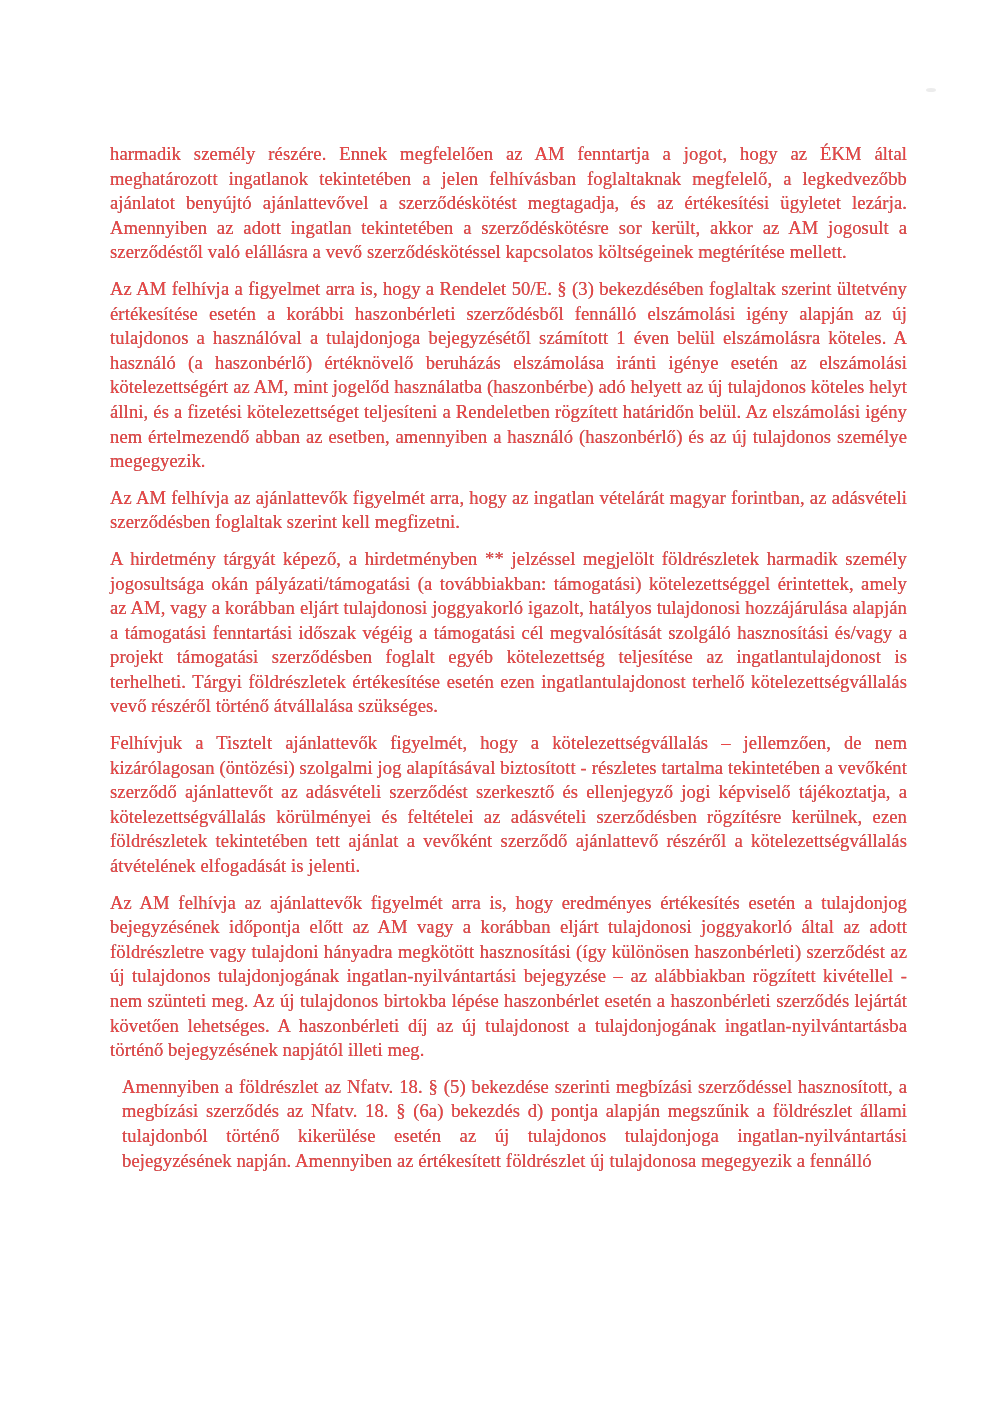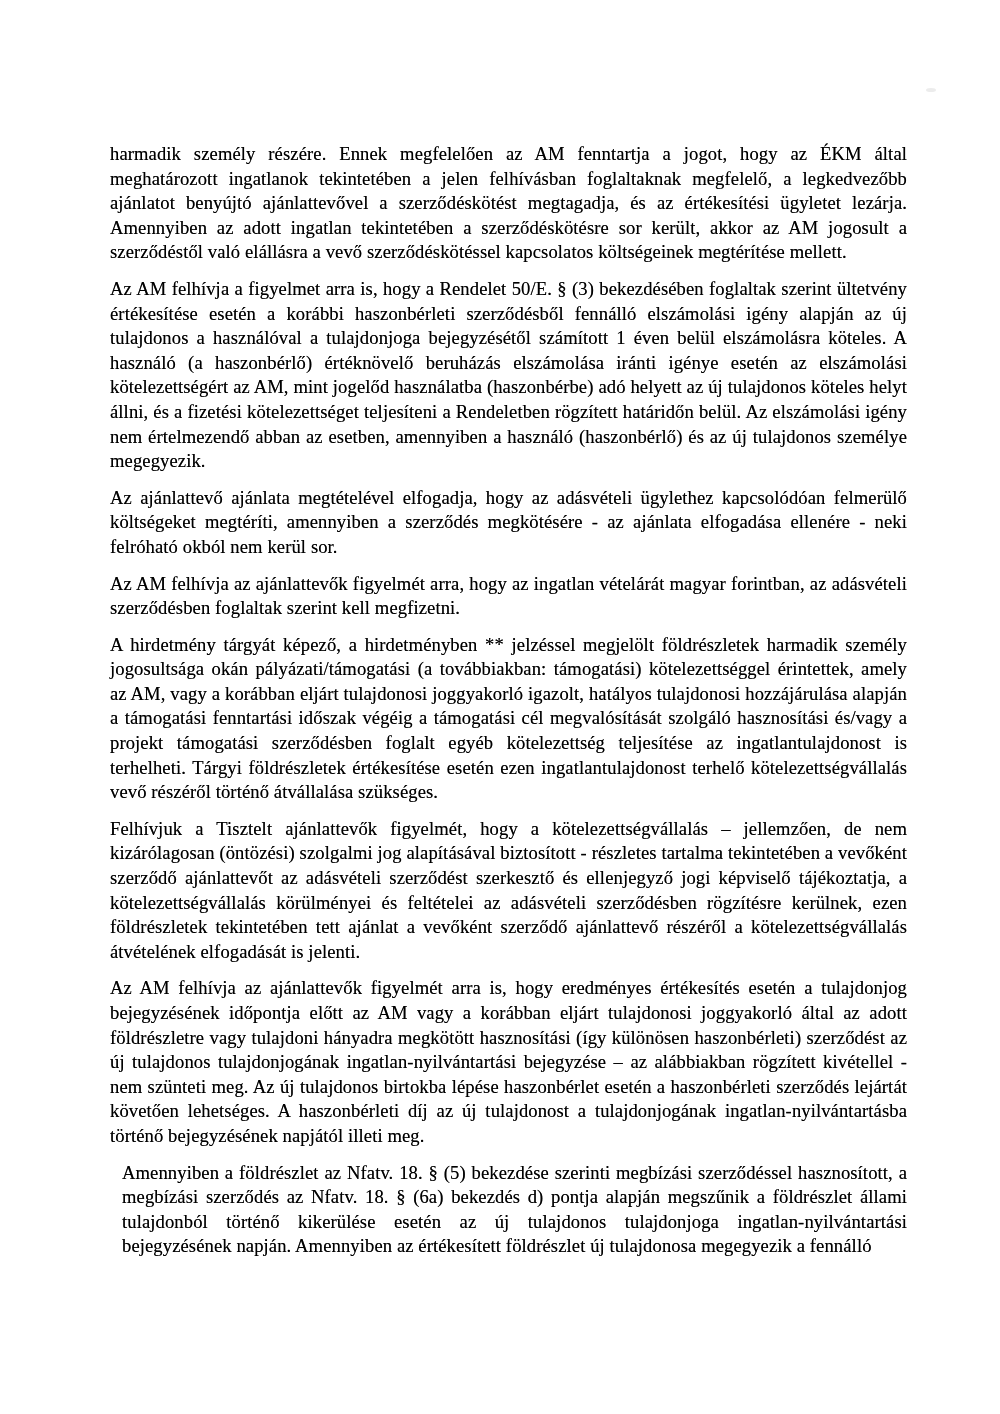--- a/index.html
+++ b/index.html
@@ -24,21 +24,21 @@
   .text-block {
     position: absolute;
     left: 110px;
     top: 142px;
     width: 797px;
   }
   .para {
     font-family: "Liberation Serif", "DejaVu Serif", serif;
     font-size: 18.6px;
     line-height: 24.6px;
-    color: #000000;
+    color: #ef4444;
     text-align: justify;
     margin: 0 0 12px 0;
     
     text-shadow: 0 0 0.5px rgba(25,25,25,0.65);
     letter-spacing: 0.1px;
   }
   .para:last-child { margin-bottom: 0; margin-left: 12px; }
   
   .scan-speck {
     position: absolute;
@@ -51,20 +51,19 @@
   }
 </style>
 </head>
 <body>
 
 <div class="scan-page">
   <div class="scan-speck"></div>
   <div class="text-block">
     <p class="para">harmadik személy részére. Ennek megfelelően az AM fenntartja a jogot, hogy az ÉKM által meghatározott ingatlanok tekintetében a jelen felhívásban foglaltaknak megfelelő, a legkedvezőbb ajánlatot benyújtó ajánlattevővel a szerződéskötést megtagadja, és az értékesítési ügyletet lezárja. Amennyiben az adott ingatlan tekintetében a szerződéskötésre sor került, akkor az AM jogosult a szerződéstől való elállásra a vevő szerződéskötéssel kapcsolatos költségeinek megtérítése mellett.</p>
     <p class="para">Az AM felhívja a figyelmet arra is, hogy a Rendelet 50/E. § (3) bekezdésében foglaltak szerint ültetvény értékesítése esetén a korábbi haszonbérleti szerződésből fennálló elszámolási igény alapján az új tulajdonos a használóval a tulajdonjoga bejegyzésétől számított 1 éven belül elszámolásra köteles. A használó (a haszonbérlő) értéknövelő beruházás elszámolása iránti igénye esetén az elszámolási kötelezettségért az AM, mint jogelőd használatba (haszonbérbe) adó helyett az új tulajdonos köteles helyt állni, és a fizetési kötelezettséget teljesíteni a Rendeletben rögzített határidőn belül. Az elszámolási igény nem értelmezendő abban az esetben, amennyiben a használó (haszonbérlő) és az új tulajdonos személye megegyezik.</p>
-    <p class="para">Az ajánlattevő ajánlata megtételével elfogadja, hogy az adásvételi ügylethez kapcsolódóan felmerülő költségeket megtéríti, amennyiben a szerződés megkötésére - az ajánlata elfogadása ellenére - neki felróható okból nem kerül sor.</p>
     <p class="para">Az AM felhívja az ajánlattevők figyelmét arra, hogy az ingatlan vételárát magyar forintban, az adásvételi szerződésben foglaltak szerint kell megfizetni.</p>
     <p class="para">A hirdetmény tárgyát képező, a hirdetményben ** jelzéssel megjelölt földrészletek harmadik személy jogosultsága okán pályázati/támogatási (a továbbiakban: támogatási) kötelezettséggel érintettek, amely az AM, vagy a korábban eljárt tulajdonosi joggyakorló igazolt, hatályos tulajdonosi hozzájárulása alapján a támogatási fenntartási időszak végéig a támogatási cél megvalósítását szolgáló hasznosítási és/vagy a projekt támogatási szerződésben foglalt egyéb kötelezettség teljesítése az ingatlantulajdonost is terhelheti. Tárgyi földrészletek értékesítése esetén ezen ingatlantulajdonost terhelő kötelezettségvállalás vevő részéről történő átvállalása szükséges.</p>
     <p class="para">Felhívjuk a Tisztelt ajánlattevők figyelmét, hogy a kötelezettségvállalás – jellemzően, de nem kizárólagosan  (öntözési) szolgalmi jog alapításával biztosított - részletes tartalma tekintetében a vevőként szerződő ajánlattevőt az adásvételi szerződést szerkesztő és ellenjegyző jogi képviselő tájékoztatja, a kötelezettségvállalás körülményei és feltételei az adásvételi szerződésben rögzítésre kerülnek, ezen földrészletek tekintetében tett ajánlat a vevőként szerződő ajánlattevő részéről a kötelezettségvállalás átvételének elfogadását is jelenti.</p>
     <p class="para">Az AM felhívja az ajánlattevők figyelmét arra is, hogy eredményes értékesítés esetén a tulajdonjog bejegyzésének időpontja előtt az AM vagy a korábban eljárt tulajdonosi joggyakorló által az adott földrészletre vagy tulajdoni hányadra megkötött hasznosítási (így különösen haszonbérleti) szerződést az új tulajdonos tulajdonjogának ingatlan-nyilvántartási bejegyzése – az alábbiakban rögzített kivétellel - nem szünteti meg. Az új tulajdonos birtokba lépése haszonbérlet esetén a haszonbérleti szerződés lejártát követően lehetséges. A haszonbérleti díj az új tulajdonost a tulajdonjogának ingatlan-nyilvántartásba történő bejegyzésének napjától illeti meg.</p>
     <p class="para">Amennyiben a földrészlet az Nfatv. 18. § (5) bekezdése szerinti megbízási szerződéssel hasznosított, a megbízási szerződés az Nfatv. 18. § (6a) bekezdés d) pontja alapján megszűnik a földrészlet állami tulajdonból történő kikerülése esetén az új tulajdonos tulajdonjoga ingatlan-nyilvántartási bejegyzésének napján. Amennyiben az értékesített földrészlet új tulajdonosa megegyezik a fennálló</p>
   </div>
 </div>
 
 </body></html>

